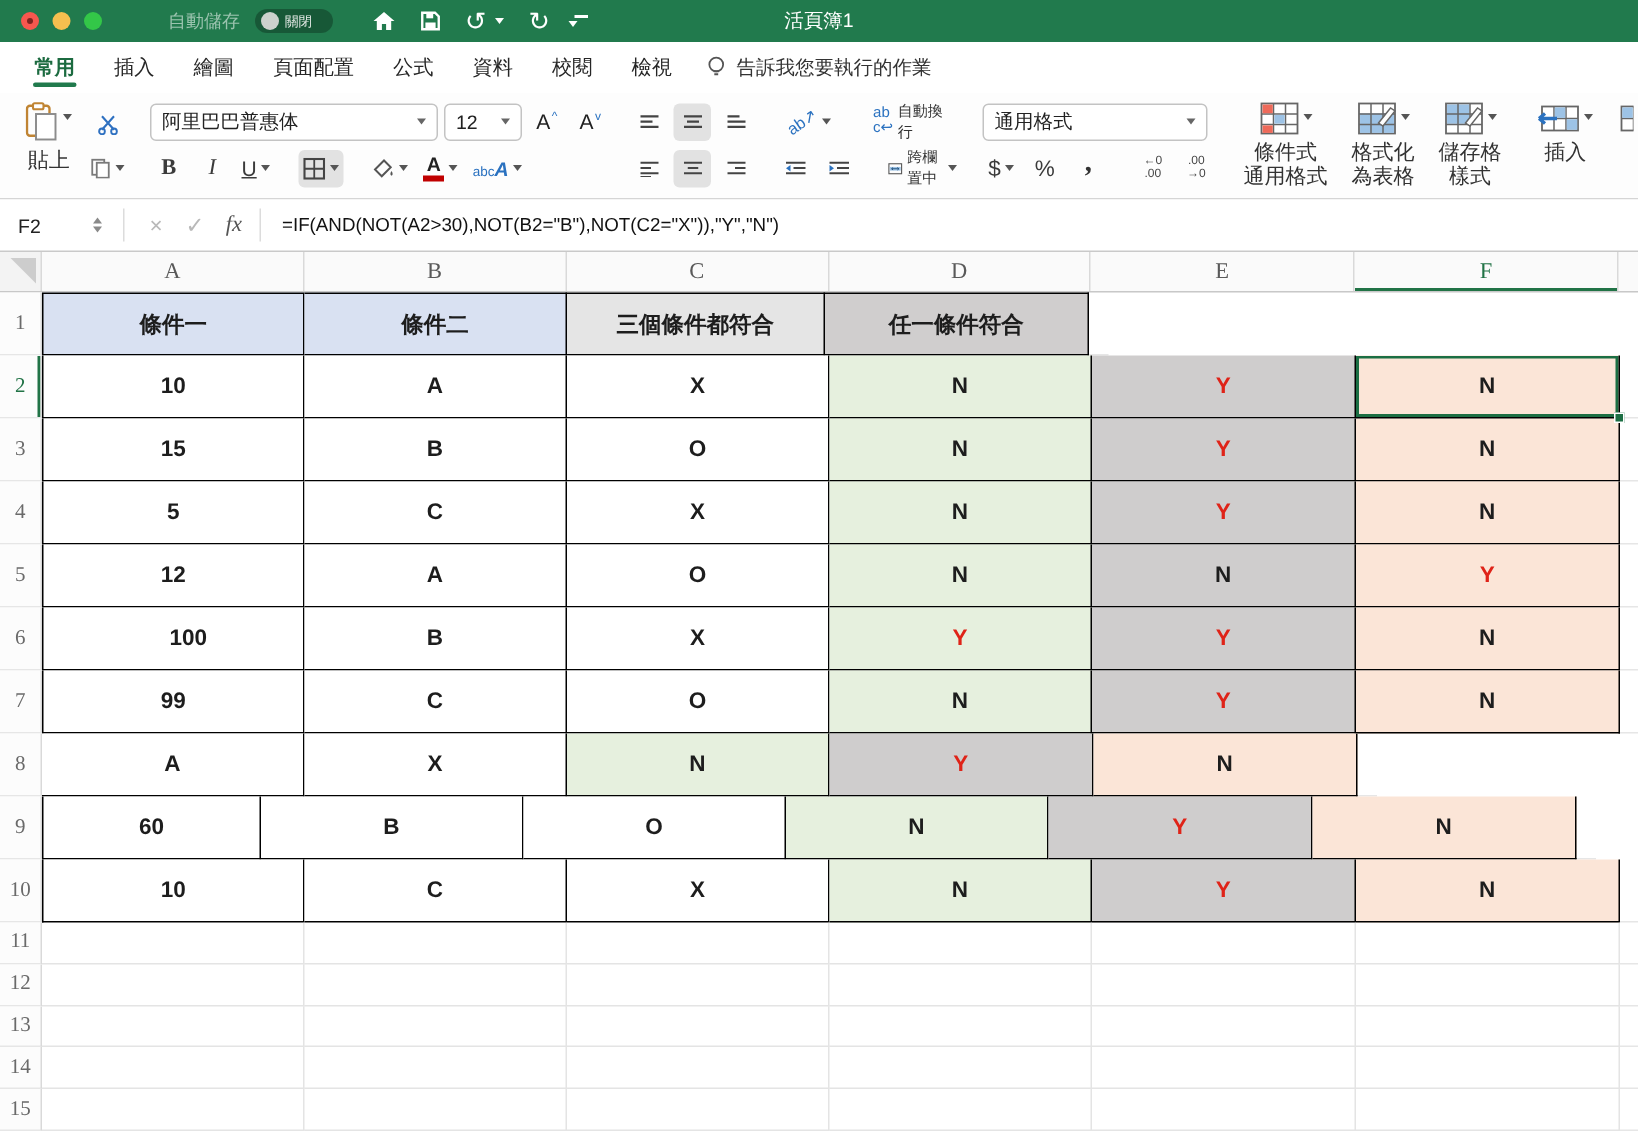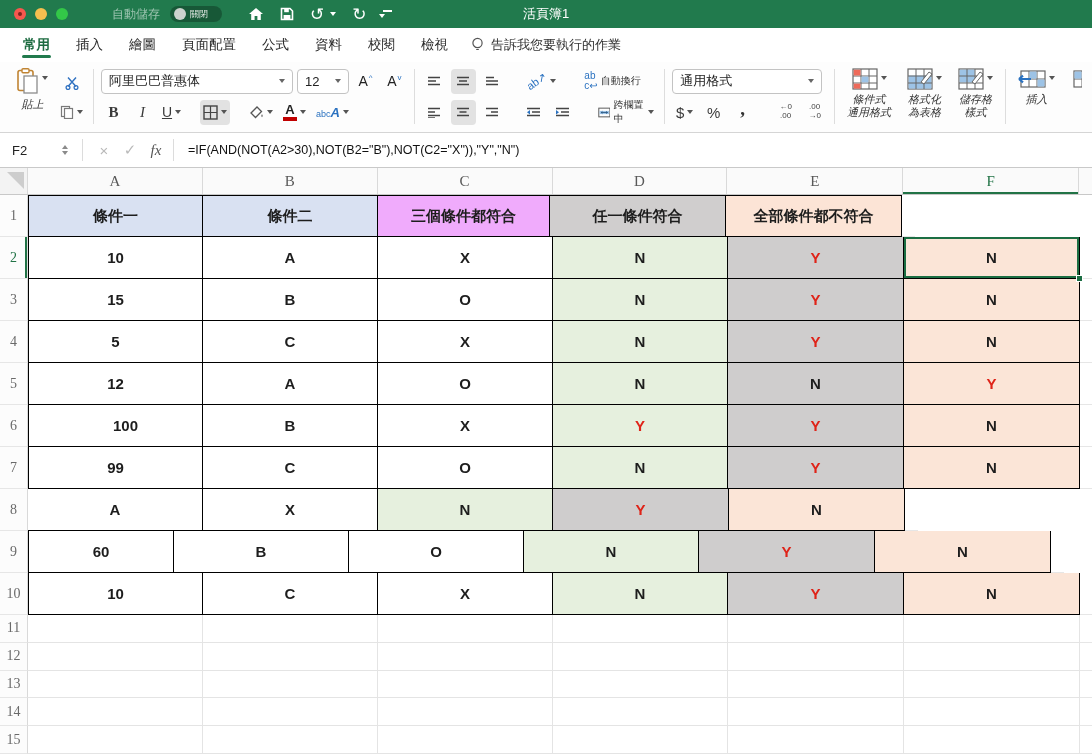--- a/index.html
+++ b/index.html
@@ -36,21 +36,21 @@
   
   .ribbon{height:71px;background:#fdfdfd;border-bottom:1px solid #d5d5d5;display:flex;align-items:stretch;padding:4px 6px 5px 8px;overflow:hidden;}
   .grp{display:flex;flex-direction:column;justify-content:space-between;padding:1px 4px;}
   .vdiv{width:1px;background:#ddd;margin:3px 3px;}
   .rrow{display:flex;align-items:center;gap:4px;height:28px;}
   .combo{border:1px solid #c3c3c3;border-radius:4px;height:25px;display:flex;align-items:center;justify-content:space-between;padding:0 7px;font-size:13px;background:#fff;color:#222;}
   .combo .chev{border-top-color:#666;}
   .btn{height:25px;min-width:25px;display:flex;align-items:center;justify-content:center;border-radius:4px;color:#3b3b3b;font-size:14px;gap:3px;padding:0 3px;}
   .btn .chev{border-top-color:#555;}
   .sel{background:#e2e2e2;}
-  .bigbtn{display:flex;flex-direction:column;align-items:center;justify-content:flex-start;font-size:11px;color:#333;gap:3px;padding:1px 5px;line-height:1.15;font-style:italic;}
+  .bigbtn{display:flex;flex-direction:column;align-items:center;justify-content:flex-start;font-size:14px;color:#333;gap:3px;padding:1px 5px;line-height:1.15;}
   .bigbtn .lbl{text-align:center;white-space:nowrap;}
   .iconchev{display:flex;align-items:flex-start;gap:3px;}
   .iconchev .chev{margin-top:8px;border-top-color:#555;}
   .glyph-b{font-weight:700;font-size:15px;font-family:"Liberation Serif",serif;}
   .glyph-i{font-style:italic;font-size:15px;font-family:"Liberation Serif",serif;}
   .glyph-u{font-size:14px;text-decoration:underline;}
   .fontcolor{display:flex;flex-direction:column;align-items:center;line-height:1;}
   .fontcolor .a{font-size:13px;font-weight:700;color:#222;}
   .fontcolor .bar{width:14px;height:4px;background:#c00000;margin-top:1px;}
   .growA{font-size:14px;font-weight:400;color:#222;display:flex;align-items:flex-start;gap:1px;}
@@ -453,23 +453,22 @@
       <div class="colcell" style="width: 175px;">D</div>
       <div class="colcell" style="width: 176px;">E</div>
       <div class="colcell act" style="width: 176px;">F</div>
       <div class="sliver"></div>
     </div>
   <div>
       <div class="r" style="height: 42px;">
         <div class="gut">1</div>
         <div class="cell tc top first" style="width: 175px; background: rgb(217, 225, 242);">條件一</div>
         <div class="cell tc top" style="width: 175px; background: rgb(217, 225, 242);">條件二</div>
-        <div class="cell tc top" style="width: 172px; background: #f0abfc;">三個條件都符合</div>
+        <div class="cell tc top" style="width: 172px; background: #e5e5e5;">三個條件都符合</div>
         <div class="cell tc top" style="width: 176px; background: rgb(208, 206, 206);">任一條件符合</div>
-        <div class="cell tc top" style="width: 176px; background: rgb(252, 228, 214);">全部條件都不符合</div>
         <div class="sliver sl"></div>
       </div>
       <div class="r" style="height: 42px;">
         <div class="gut act">2</div>
         <div class="cell tc first" style="width: 175px; background: rgb(255, 255, 255);">10</div>
         <div class="cell tc" style="width: 175px; background: rgb(255, 255, 255);">A</div>
         <div class="cell tc" style="width: 175px; background: rgb(255, 255, 255);">X</div>
         <div class="cell tc" style="width: 175px; background: rgb(230, 240, 222);">N</div>
         <div class="cell tc red" style="width: 176px; background: rgb(207, 205, 205);">Y</div>
         <div class="cell tc activecell" style="width: 176px; background: rgb(251, 229, 215);">N<div class="fillhandle"></div></div>

